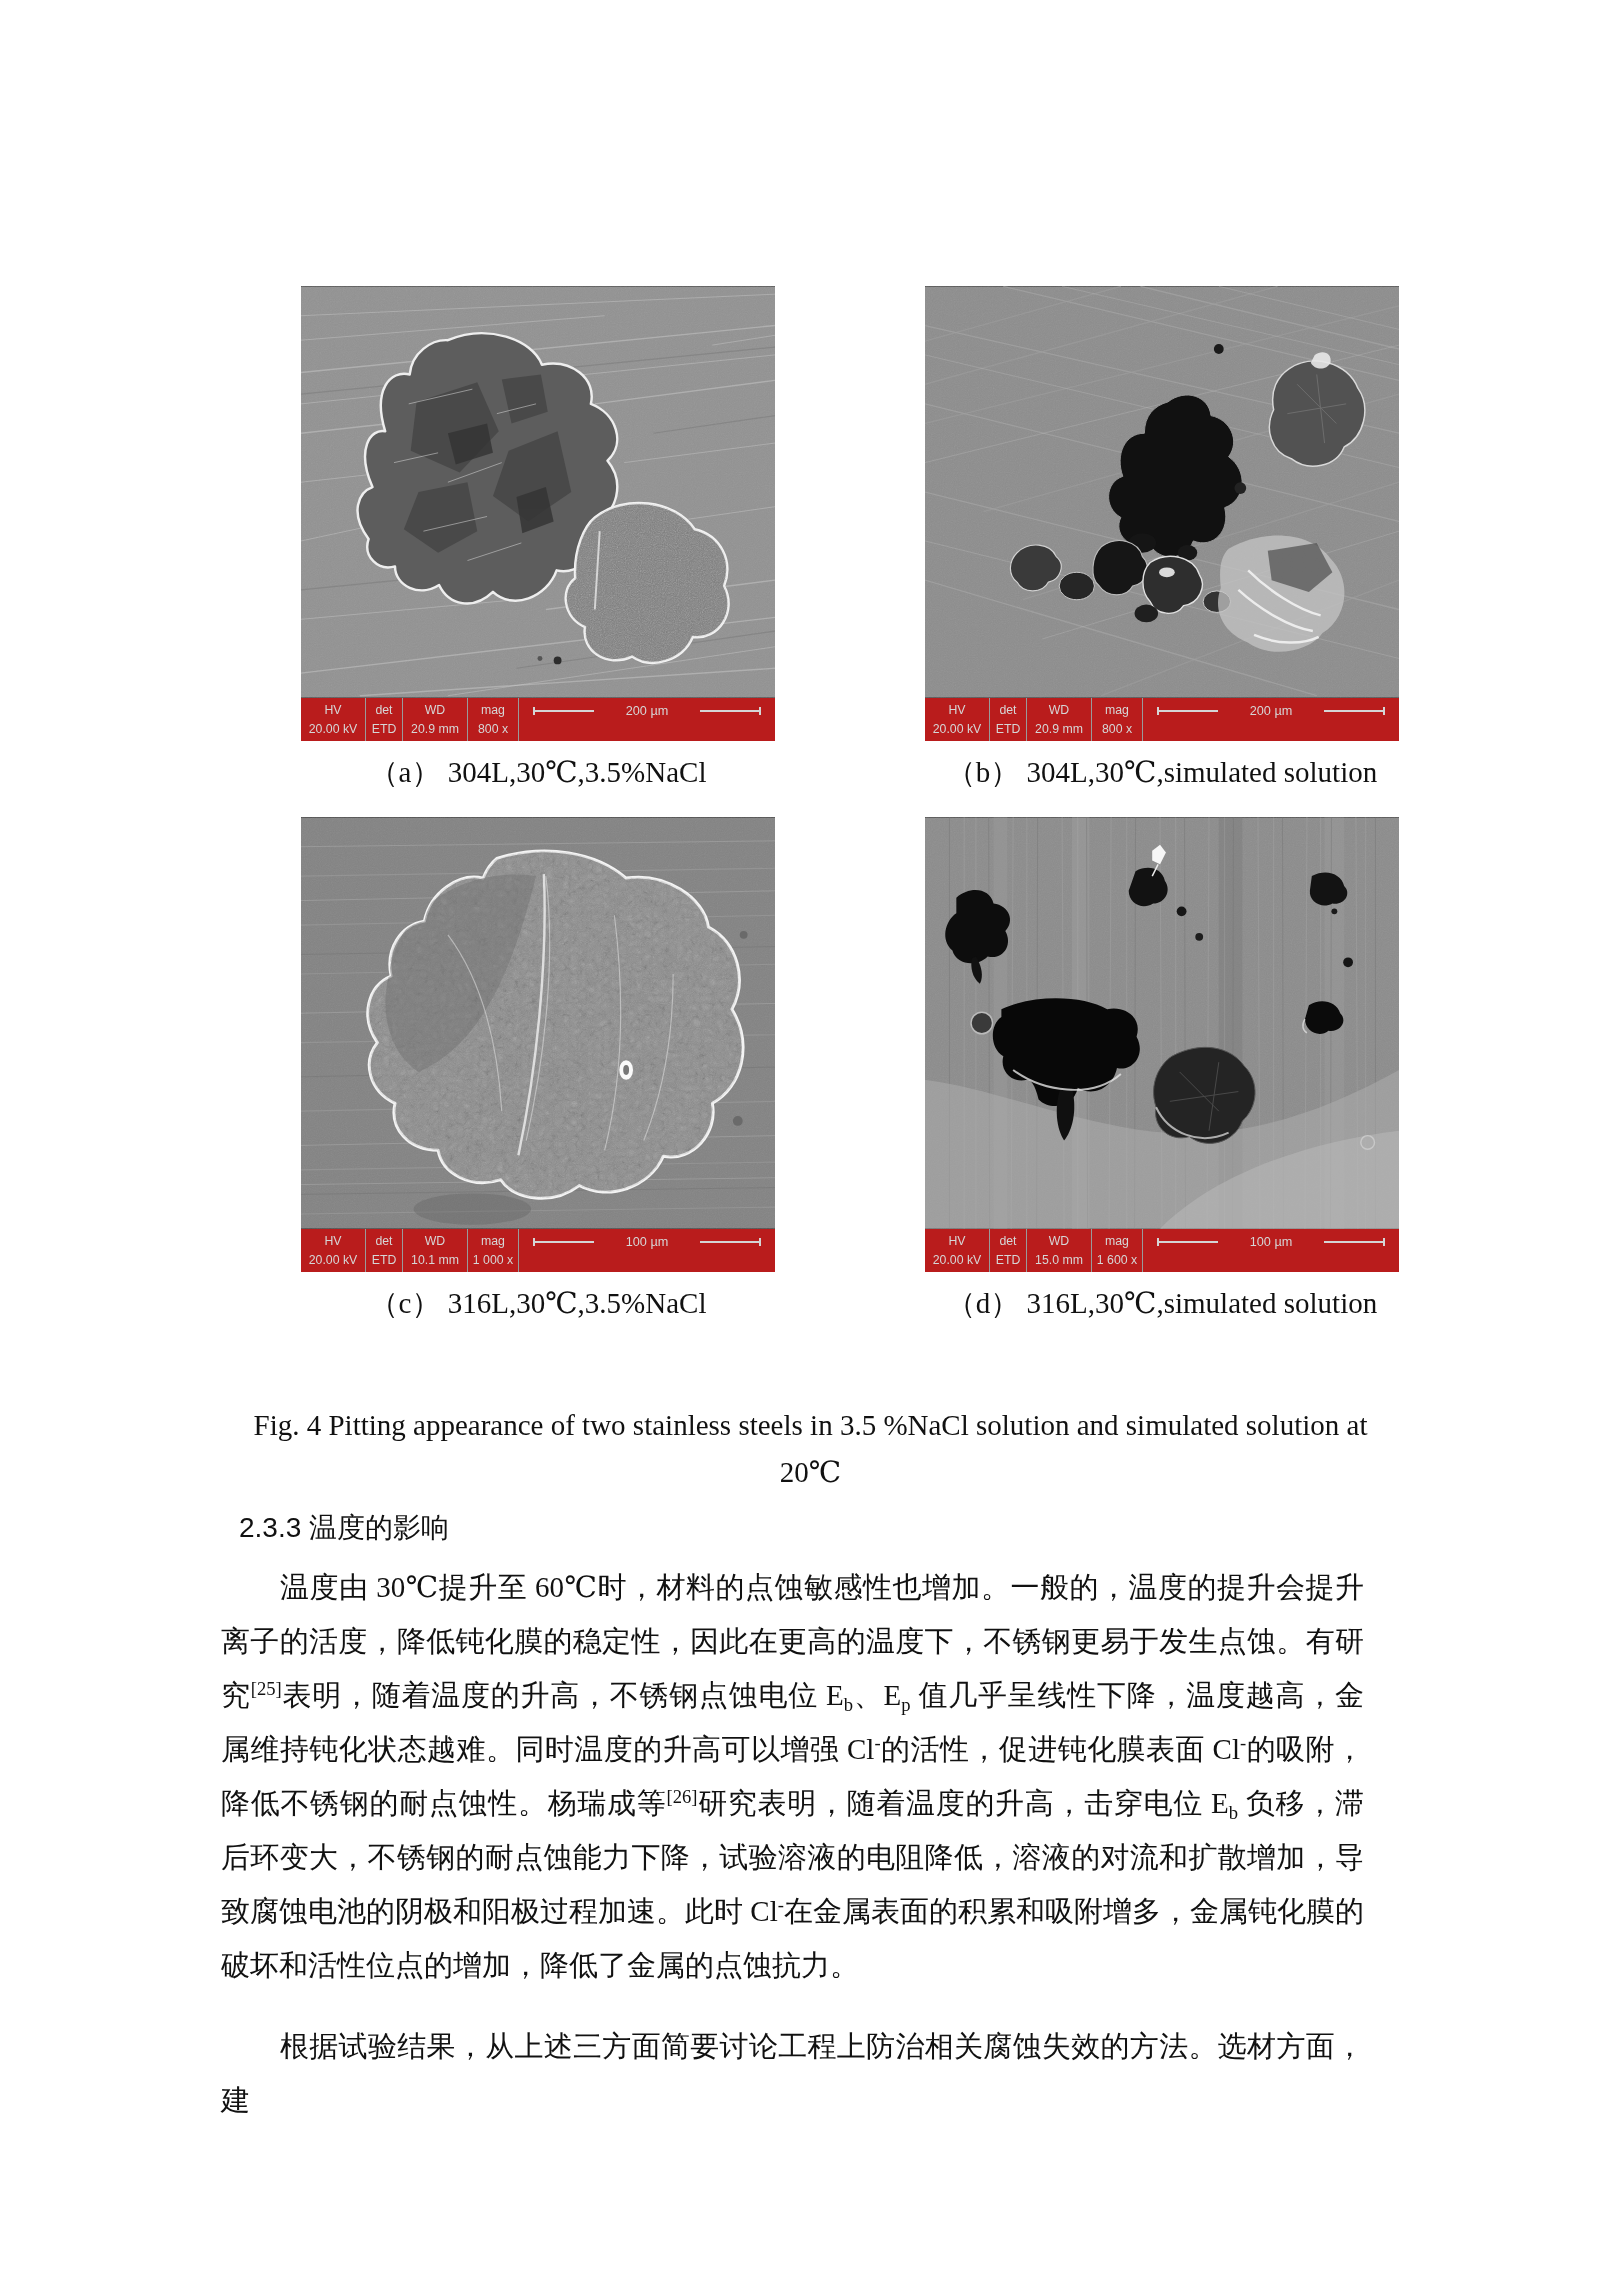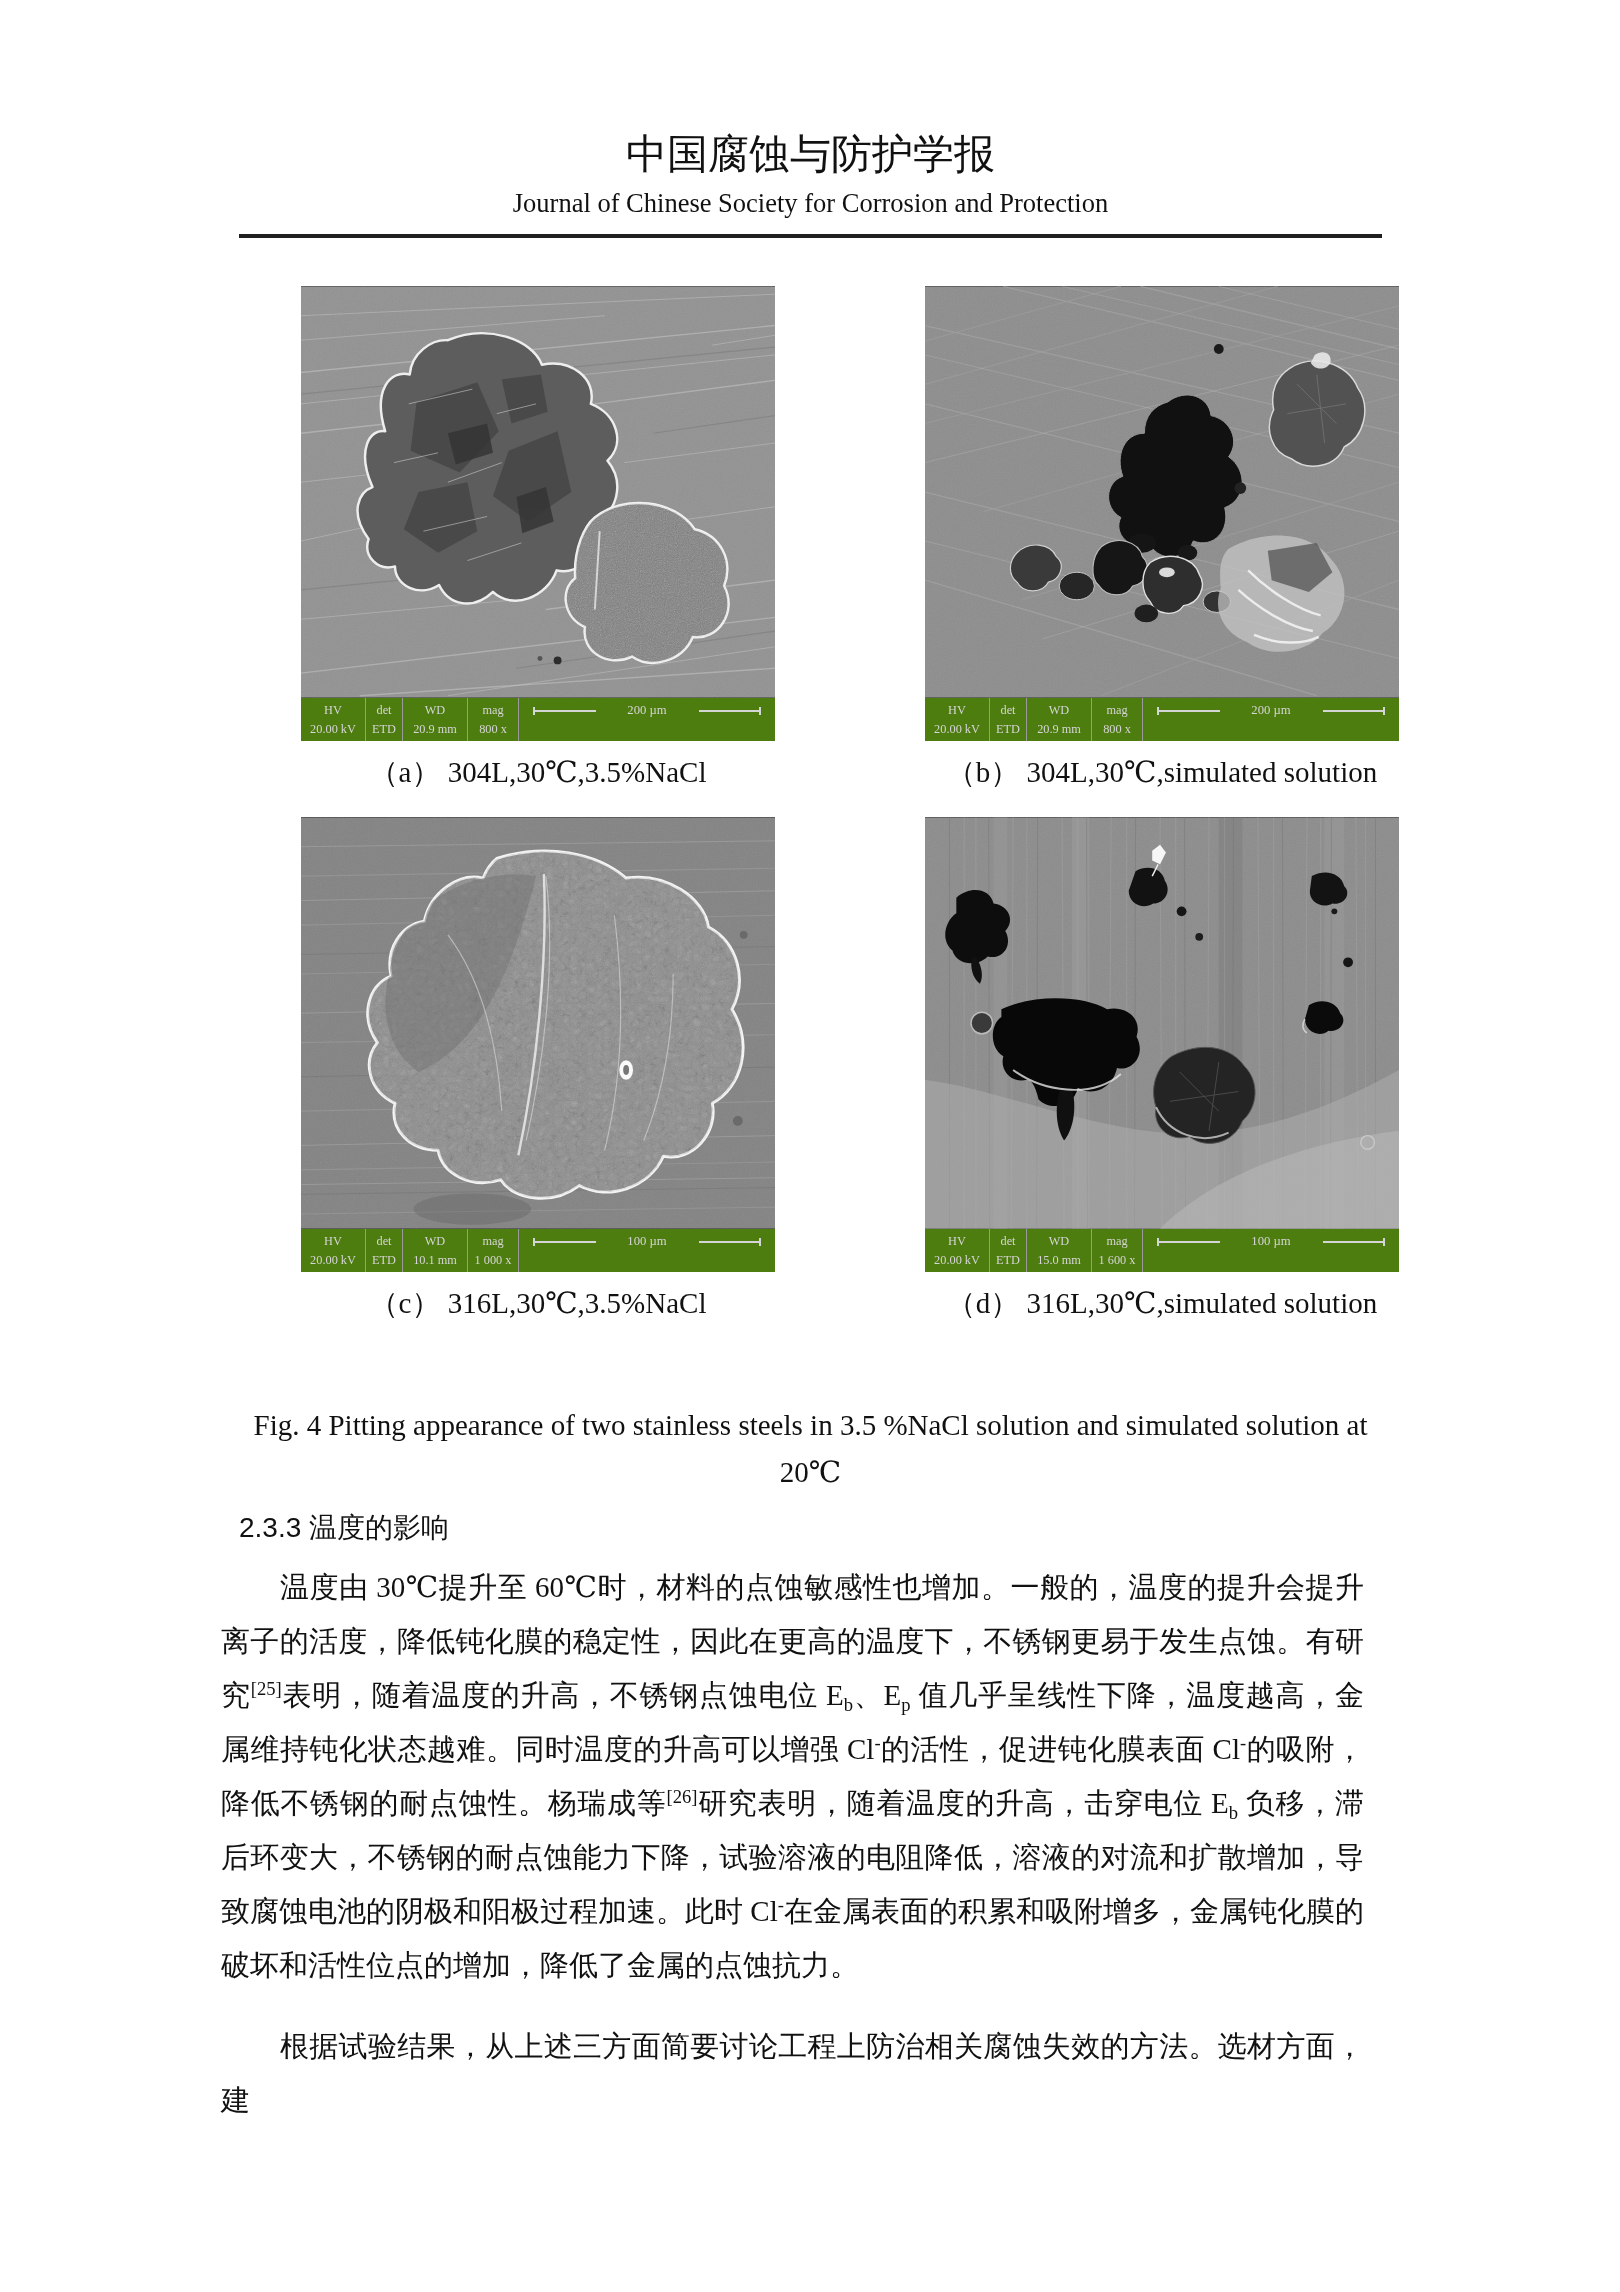--- a/index.html
+++ b/index.html
@@ -16,22 +16,22 @@
   .masthead{position:absolute;top:131px;left:239px;width:1143px;text-align:center;}
   .mast-zh{font-size:41px;line-height:47px;}
   .mast-en{font-size:26.5px;line-height:31px;margin-top:9.8px;}
   .mast-rule{margin-top:15.7px;height:3.9px;background:#1f1f1f;}
   
   .fig-grid{position:absolute;top:286px;left:301px;width:1099px;display:flex;gap:150px;}
   .fig-col{display:flex;flex-direction:column;width:474px;}
   .sem-panel{margin:0;width:474px;background:#000;}
   .sem-image{display:block;width:474px;height:412px;}
   .sem-bar{
-    height:43px;background:#4d7c0f;display:flex;align-items:stretch;
-    color:#d6d6d6;font-family:Liberation Serif, serif;font-size:12.3px;
+    height:43px;background:#b91c1c;display:flex;align-items:stretch;
+    color:#d6d6d6;font-family:Liberation Sans, sans-serif;font-size:12.3px;
   }
   .bar-cell{
     display:flex;flex-direction:column;justify-content:center;align-items:center;
     border-right:1px solid #9a9a9a;line-height:18.6px;box-sizing:border-box;padding:0 2px;
   }
   .w-hv{width:65px;}.w-det{width:37px;}.w-wd{width:65px;}.w-mag{width:51px;}
   .bar-scale{flex:1;display:flex;align-items:center;padding:0 13.7px;height:25.5px;align-self:flex-start;margin-top:0;gap:20px;}
   .scale-seg{flex:1;height:2px;background:#d5d5d5;position:relative;}
   .scale-seg.left::before{content:"";position:absolute;left:0;top:-2.9px;width:2px;height:7.8px;background:#d5d5d5;}
   .scale-seg.right::after{content:"";position:absolute;right:0;top:-2.9px;width:2px;height:7.8px;background:#d5d5d5;}
@@ -53,25 +53,20 @@
   .body-text p{margin:0;text-indent:59px;}
   .body-text p + p{margin-top:27.4px;}
   .body-text sup{font-size:18.6px;line-height:0;vertical-align:9.8px;}
   .body-text sub{font-size:18.6px;line-height:0;vertical-align:-5.9px;}
 </style>
 </head>
 <body>
 
 <div class="page">
 
-  <header class="masthead">
-    <div class="mast-zh">中国腐蚀与防护学报</div>
-    <div class="mast-en">Journal of Chinese Society for Corrosion and Protection</div>
-    <div class="mast-rule"></div>
-  </header>
 
   <div class="fig-grid">
 
     <div class="fig-col">
 
       <figure class="sem-panel">
         <svg class="sem-image" viewBox="0 0 484 420">
           <defs>
             <filter id="nA" x="0" y="0" width="100%" height="100%">
               <feTurbulence type="fractalNoise" baseFrequency="0.9" numOctaves="2" stitchTiles="stitch"></feTurbulence>

